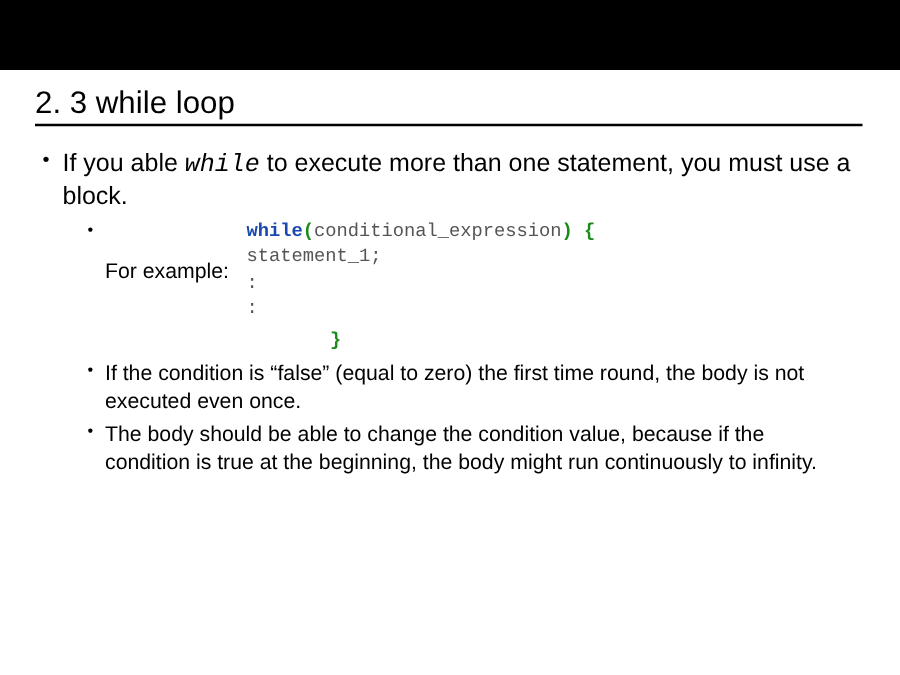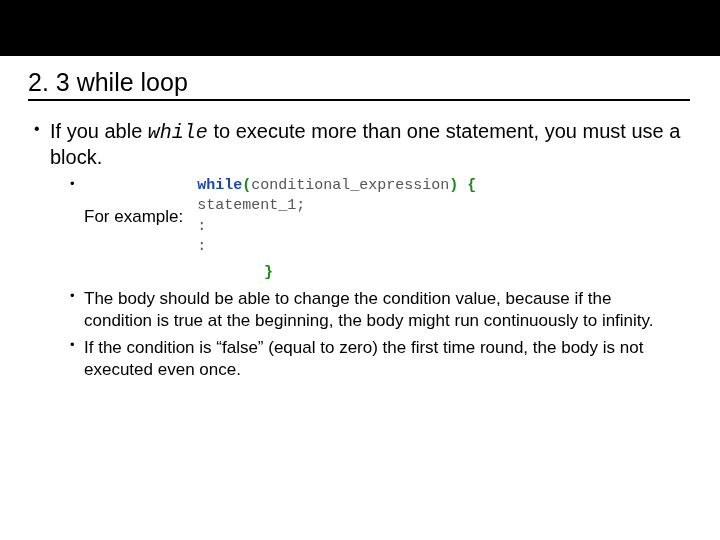--- a/index.html
+++ b/index.html
@@ -129,19 +129,19 @@
                 <div class="code-line"><span class="kw-while">while</span><span class="paren">(</span><span class="cond">conditional_expression</span><span class="paren">)</span><span class="brace"> {</span></div>
                 <div class="code-line">statement_1;</div>
                 <div class="code-line">:</div>
                 <div class="code-line">:</div>
               </div>
             </div>
             <div class="code-block close-brace-row">
               <span class="brace code-line">}</span>
             </div>
           </li>
+          <li>If the condition is “false” (equal to zero) the first time round, the body is not executed even once.</li>
           <li>The body should be able to change the condition value, because if the condition is true at the beginning, the body might run continuously to infinity.</li>
-          <li>If the condition is “false” (equal to zero) the first time round, the body is not executed even once.</li>
         </ul>
       </li>
     </ul>
   </div>
 </div>
 
 </body></html>

